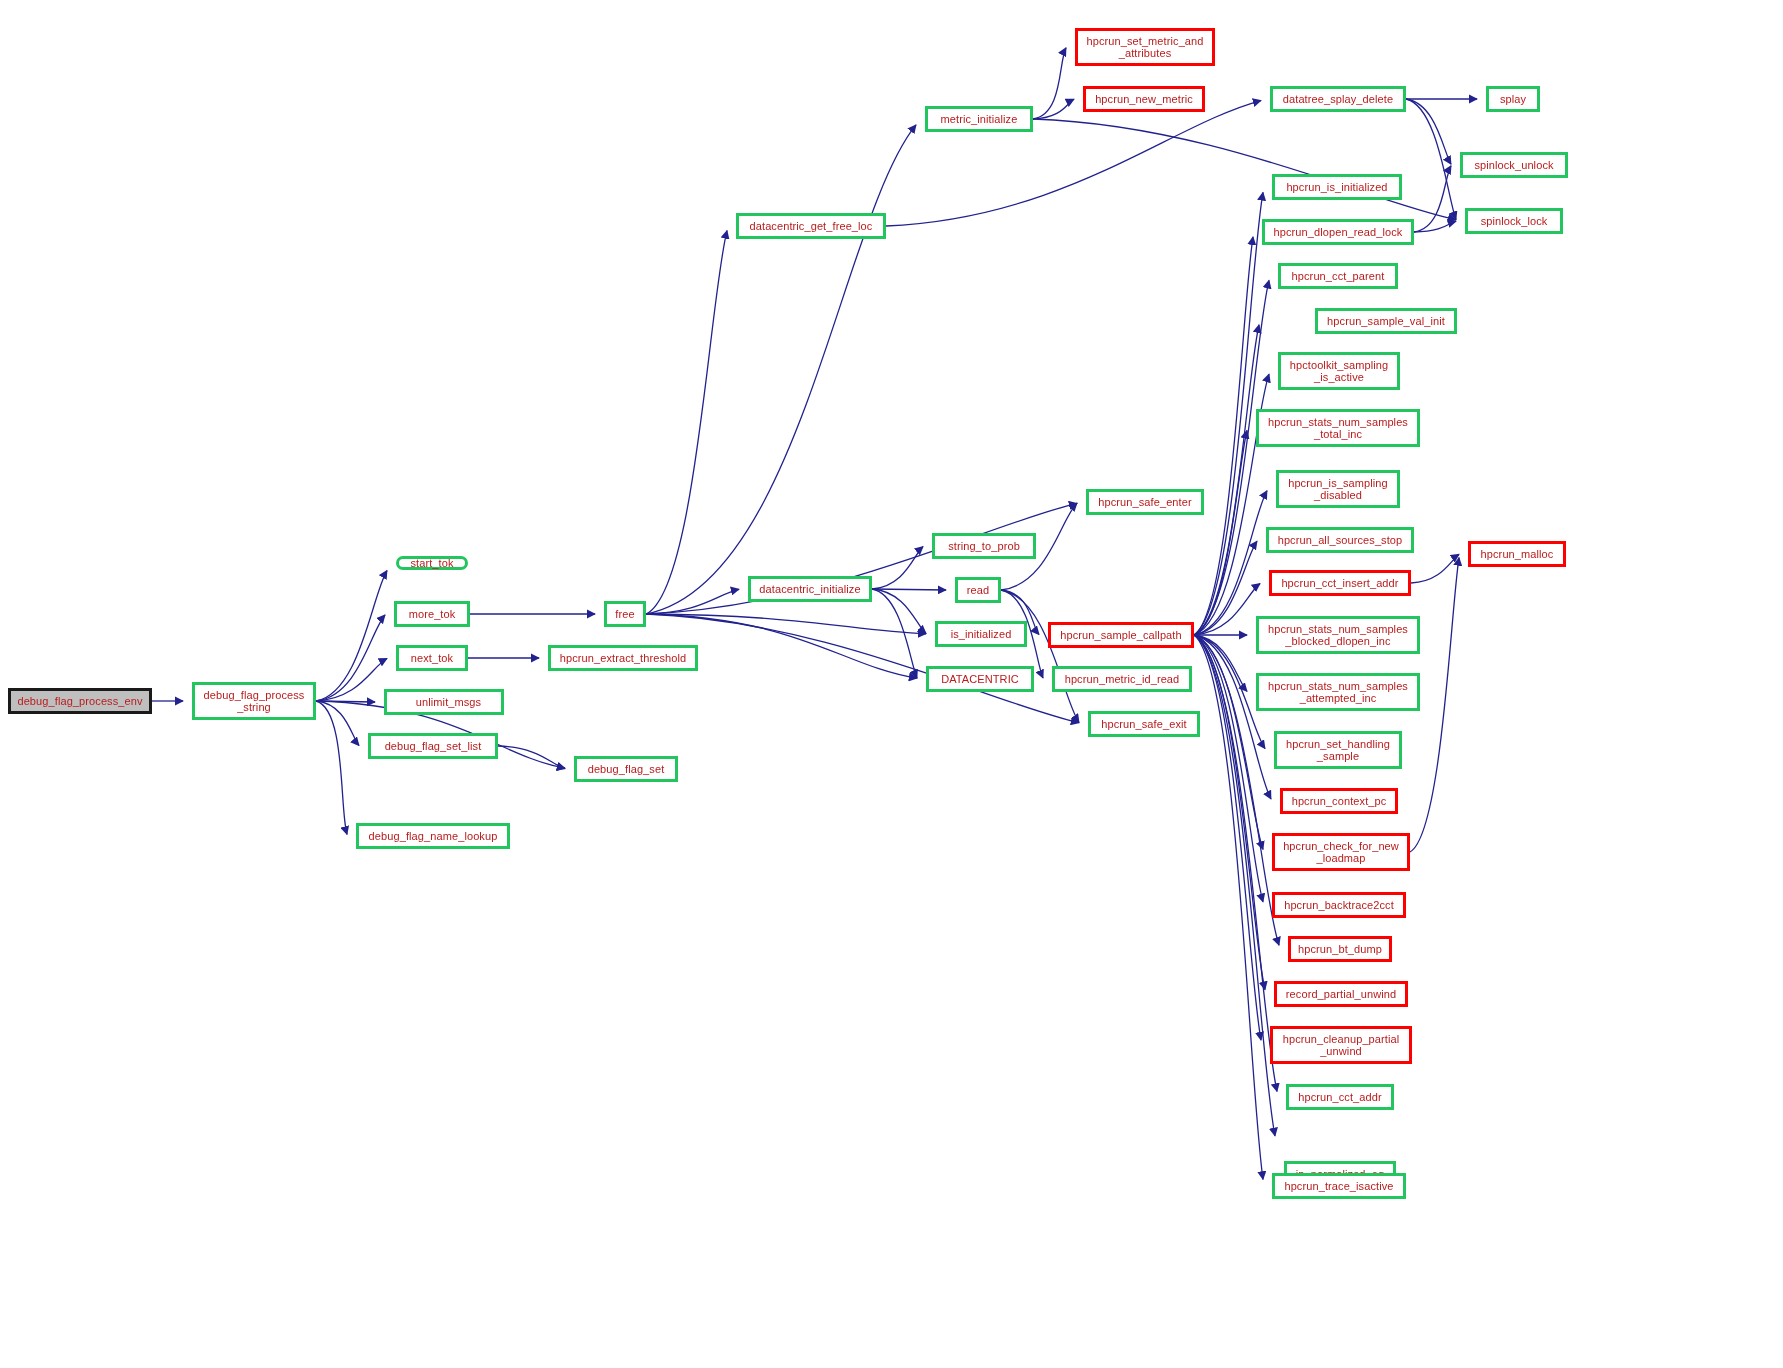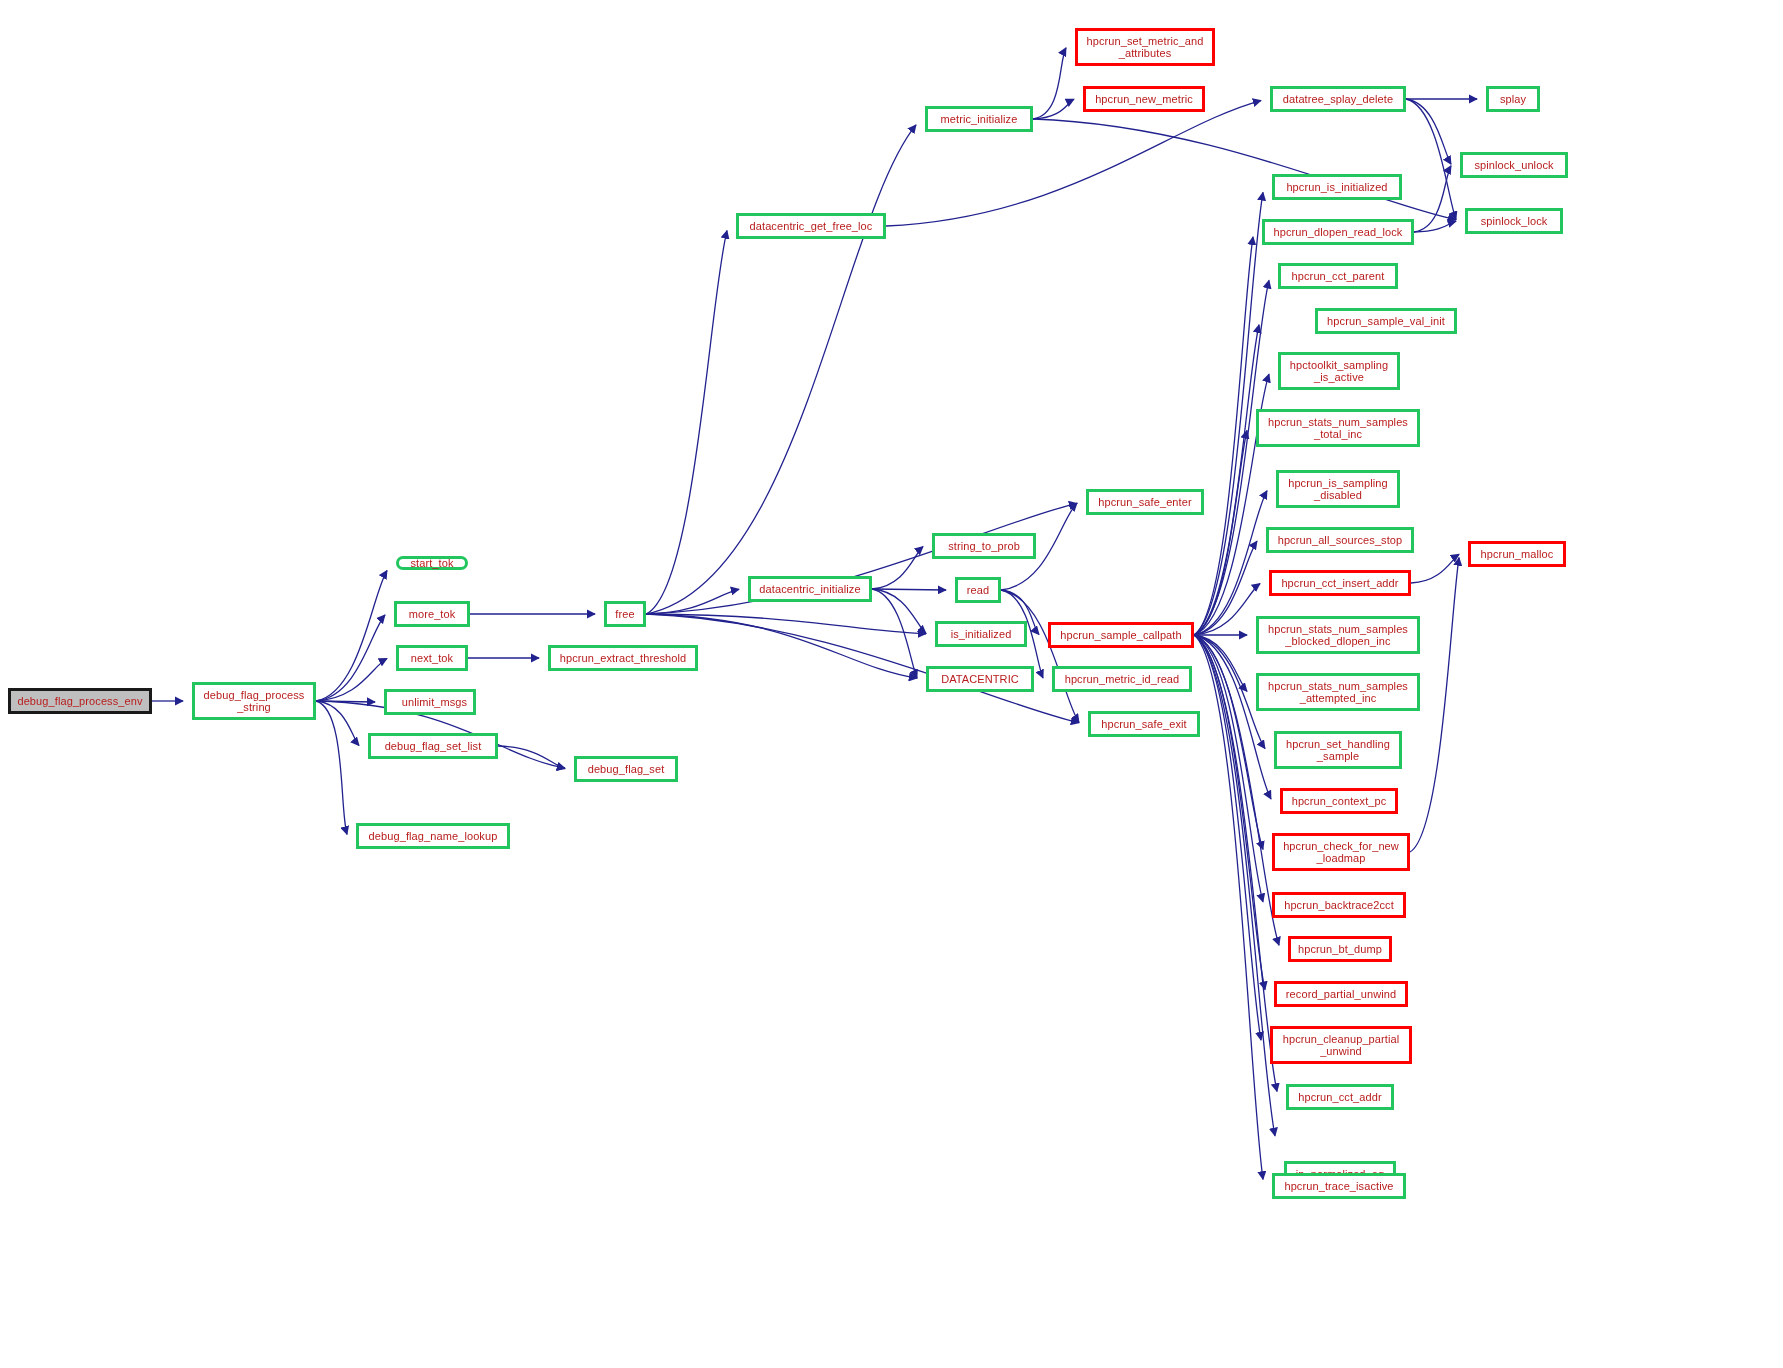--- a/index.html
+++ b/index.html
@@ -119,21 +119,21 @@
         <path d="M 1410 852 C 1441.9 834.12, 1450.455 613.6, 1459 557.576" fill="none" stroke="#22228f" stroke-width="1.3" marker-end="url(#arrow)"></path>
       </g>
   </svg>
   <div id="node-layer">
       <div class="node root" style="left: 8px; top: 688px; width: 144px; height: 26px;">debug_flag_process_env</div>
       <div class="node" style="left: 192px; top: 682px; width: 124px; height: 38px;">debug_flag_process
 _string</div>
       <div class="node" style="left: 396px; top: 556px; width: 72px; height: 14px; border-radius: 13px;">start_tok</div>
       <div class="node" style="left: 394px; top: 601px; width: 76px; height: 26px;">more_tok</div>
       <div class="node" style="left: 396px; top: 645px; width: 72px; height: 26px;">next_tok</div>
-      <div class="node" style="left: 384px; top: 689px; width: 92px; height: 26px; padding-left: 9px;">unlimit_msgs</div>
+      <div class="node" style="left: 384px; top: 689px; width: 120px; height: 26px; padding-left: 9px;">unlimit_msgs</div>
       <div class="node" style="left: 368px; top: 733px; width: 130px; height: 26px;">debug_flag_set_list</div>
       <div class="node" style="left: 574px; top: 756px; width: 104px; height: 26px;">debug_flag_set</div>
       <div class="node" style="left: 356px; top: 823px; width: 154px; height: 26px;">debug_flag_name_lookup</div>
       <div class="node" style="left: 548px; top: 645px; width: 150px; height: 26px;">hpcrun_extract_threshold</div>
       <div class="node" style="left: 604px; top: 601px; width: 42px; height: 26px;">free</div>
       <div class="node" style="left: 748px; top: 576px; width: 124px; height: 26px;">datacentric_initialize</div>
       <div class="node" style="left: 736px; top: 213px; width: 150px; height: 26px;">datacentric_get_free_loc</div>
       <div class="node" style="left: 932px; top: 533px; width: 104px; height: 26px;">string_to_prob</div>
       <div class="node" style="left: 955px; top: 577px; width: 46px; height: 26px;">read</div>
       <div class="node" style="left: 935px; top: 621px; width: 92px; height: 26px;">is_initialized</div>

